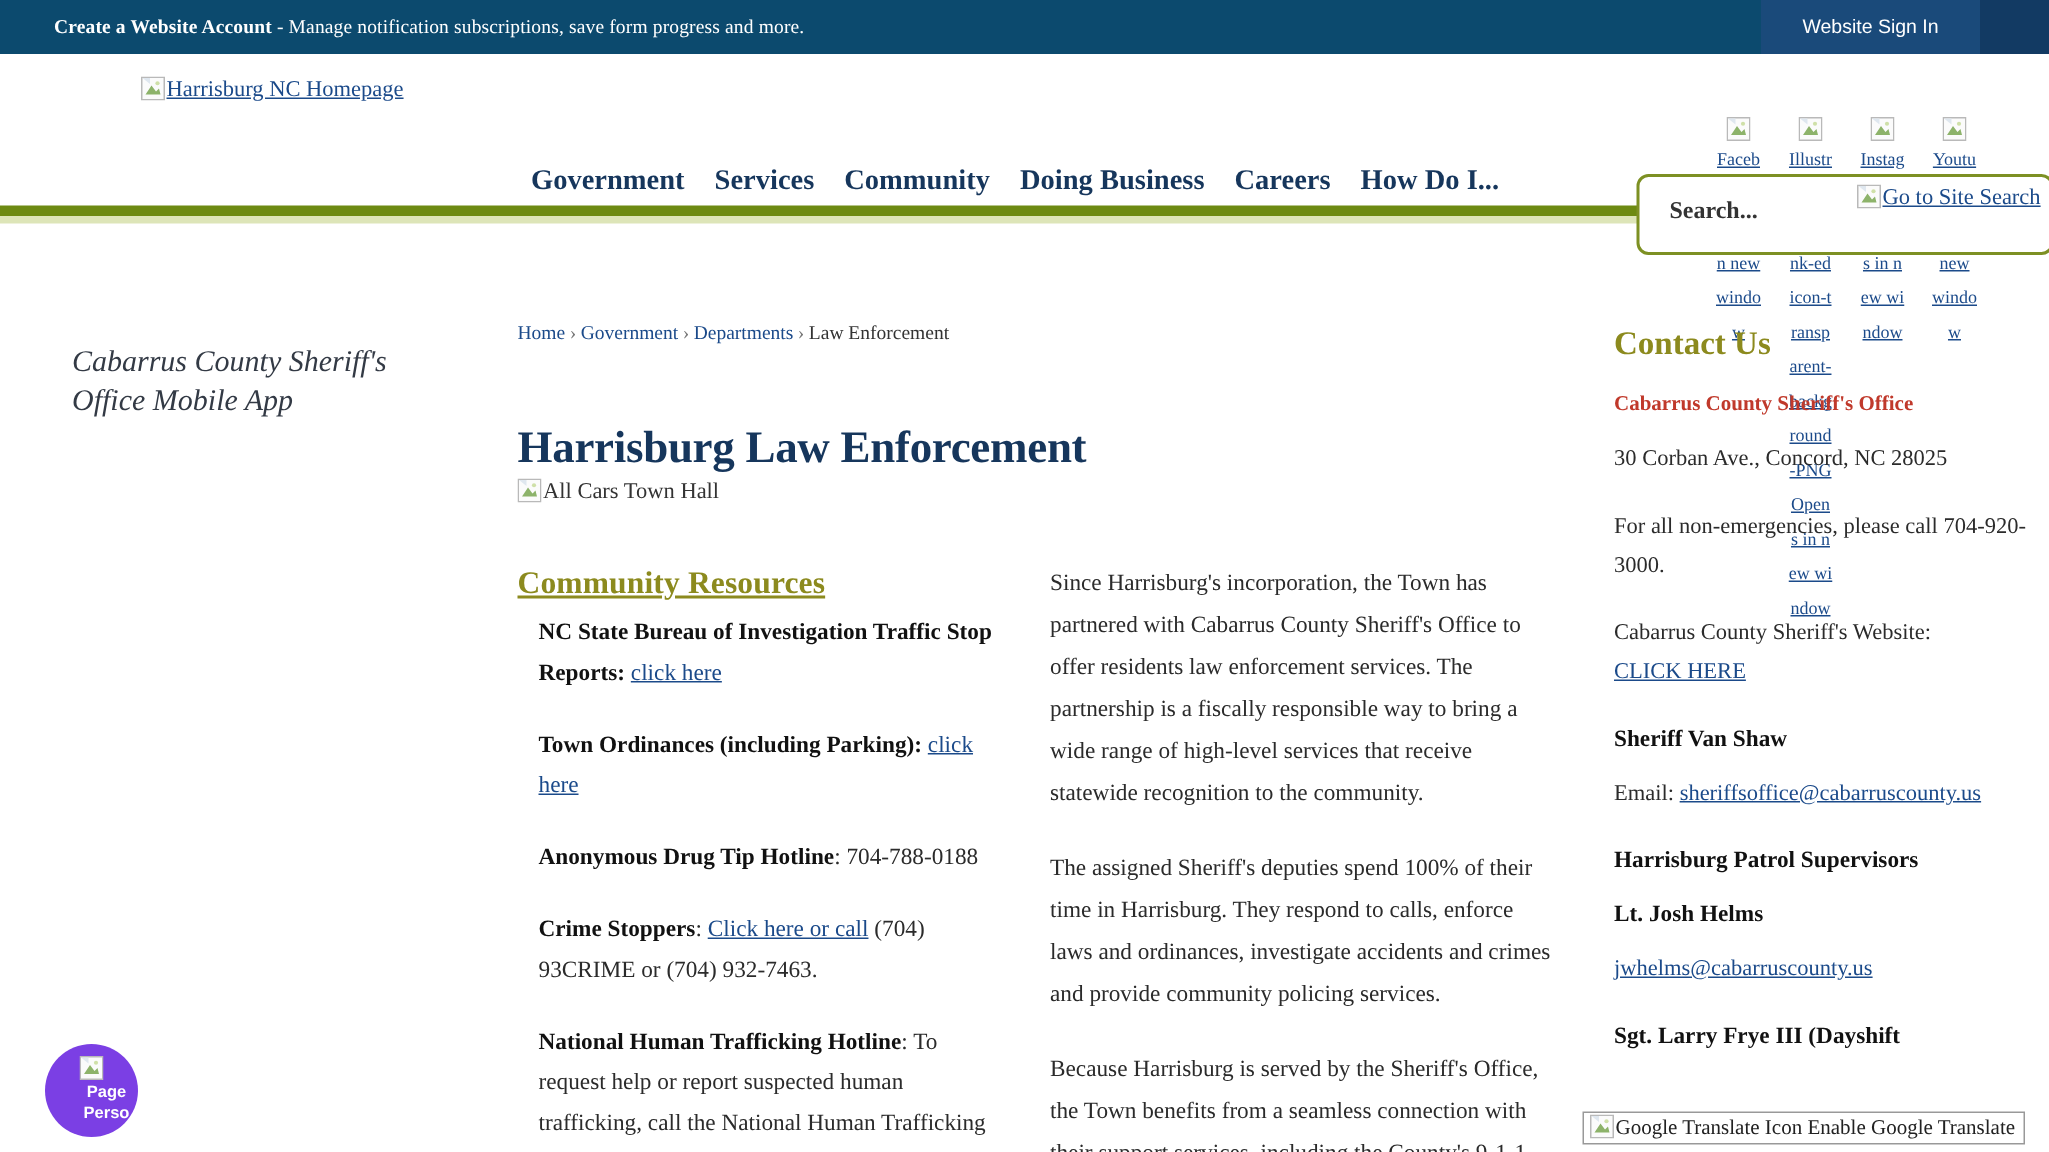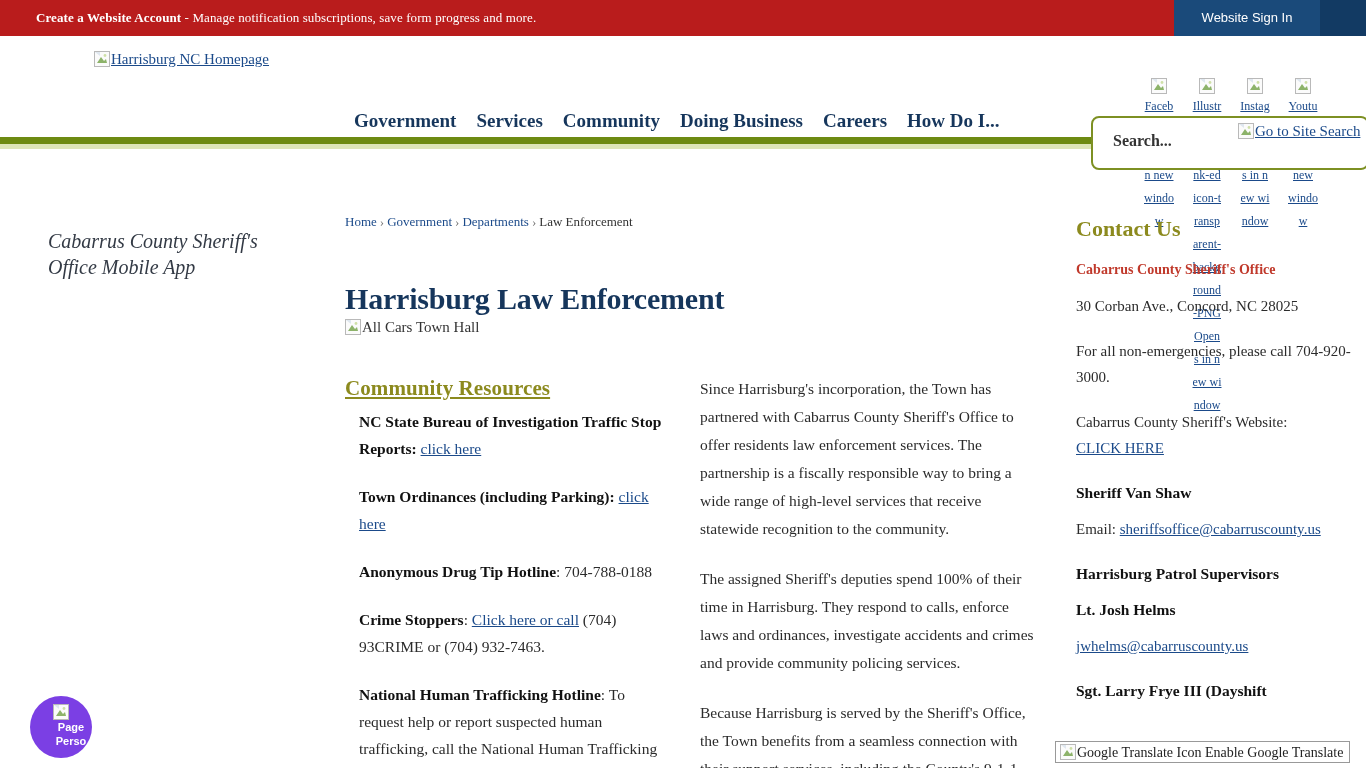--- a/index.html
+++ b/index.html
@@ -26,21 +26,21 @@
     position: relative;
     margin-right: 1px;
   }
   .brokenimg svg { display: block; }
 
   
   .topbar {
     position: absolute;
     left: 0; top: 0;
     width: 1366px; height: 36px;
-    background: #b91c1c;
+    background: #0c4a6e;
   }
   .topbar-inner {
     position: absolute;
     left: 36px; top: 10px;
     font-size: 13px;
     color: #ffffff;
     white-space: nowrap;
     letter-spacing: 0.1px;
   }
   .topbar-inner b { font-weight: bold; }

